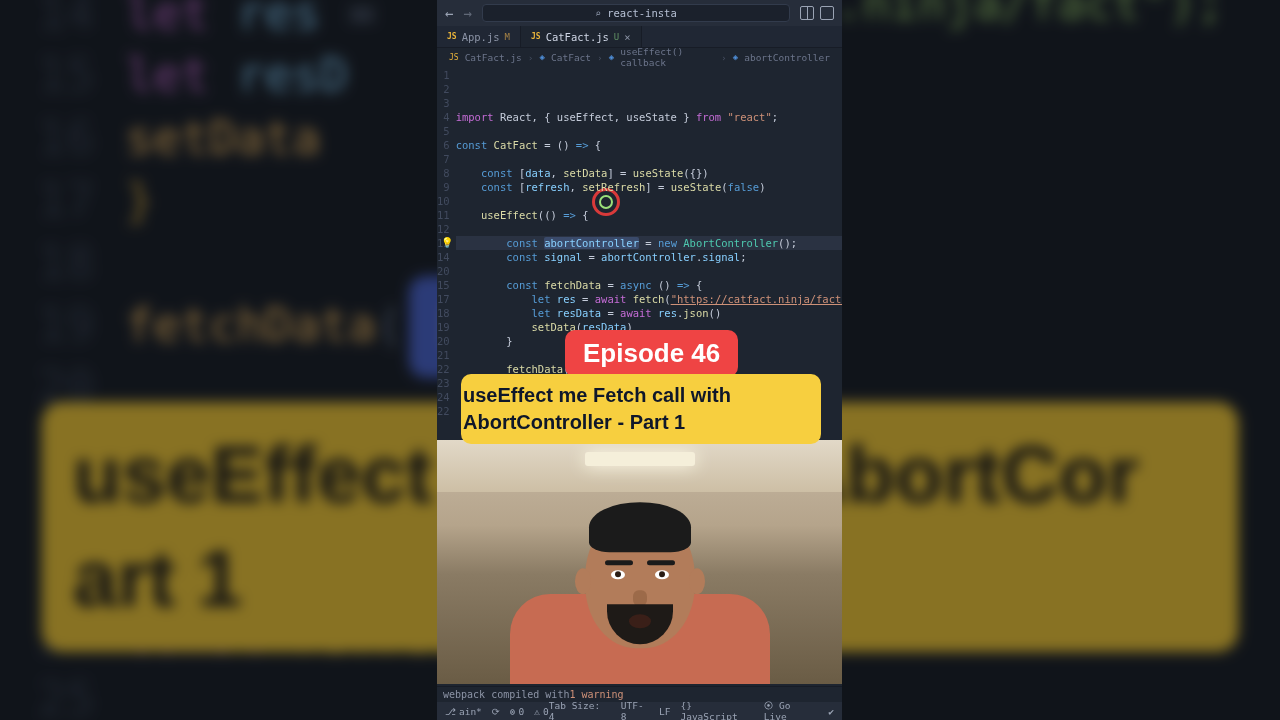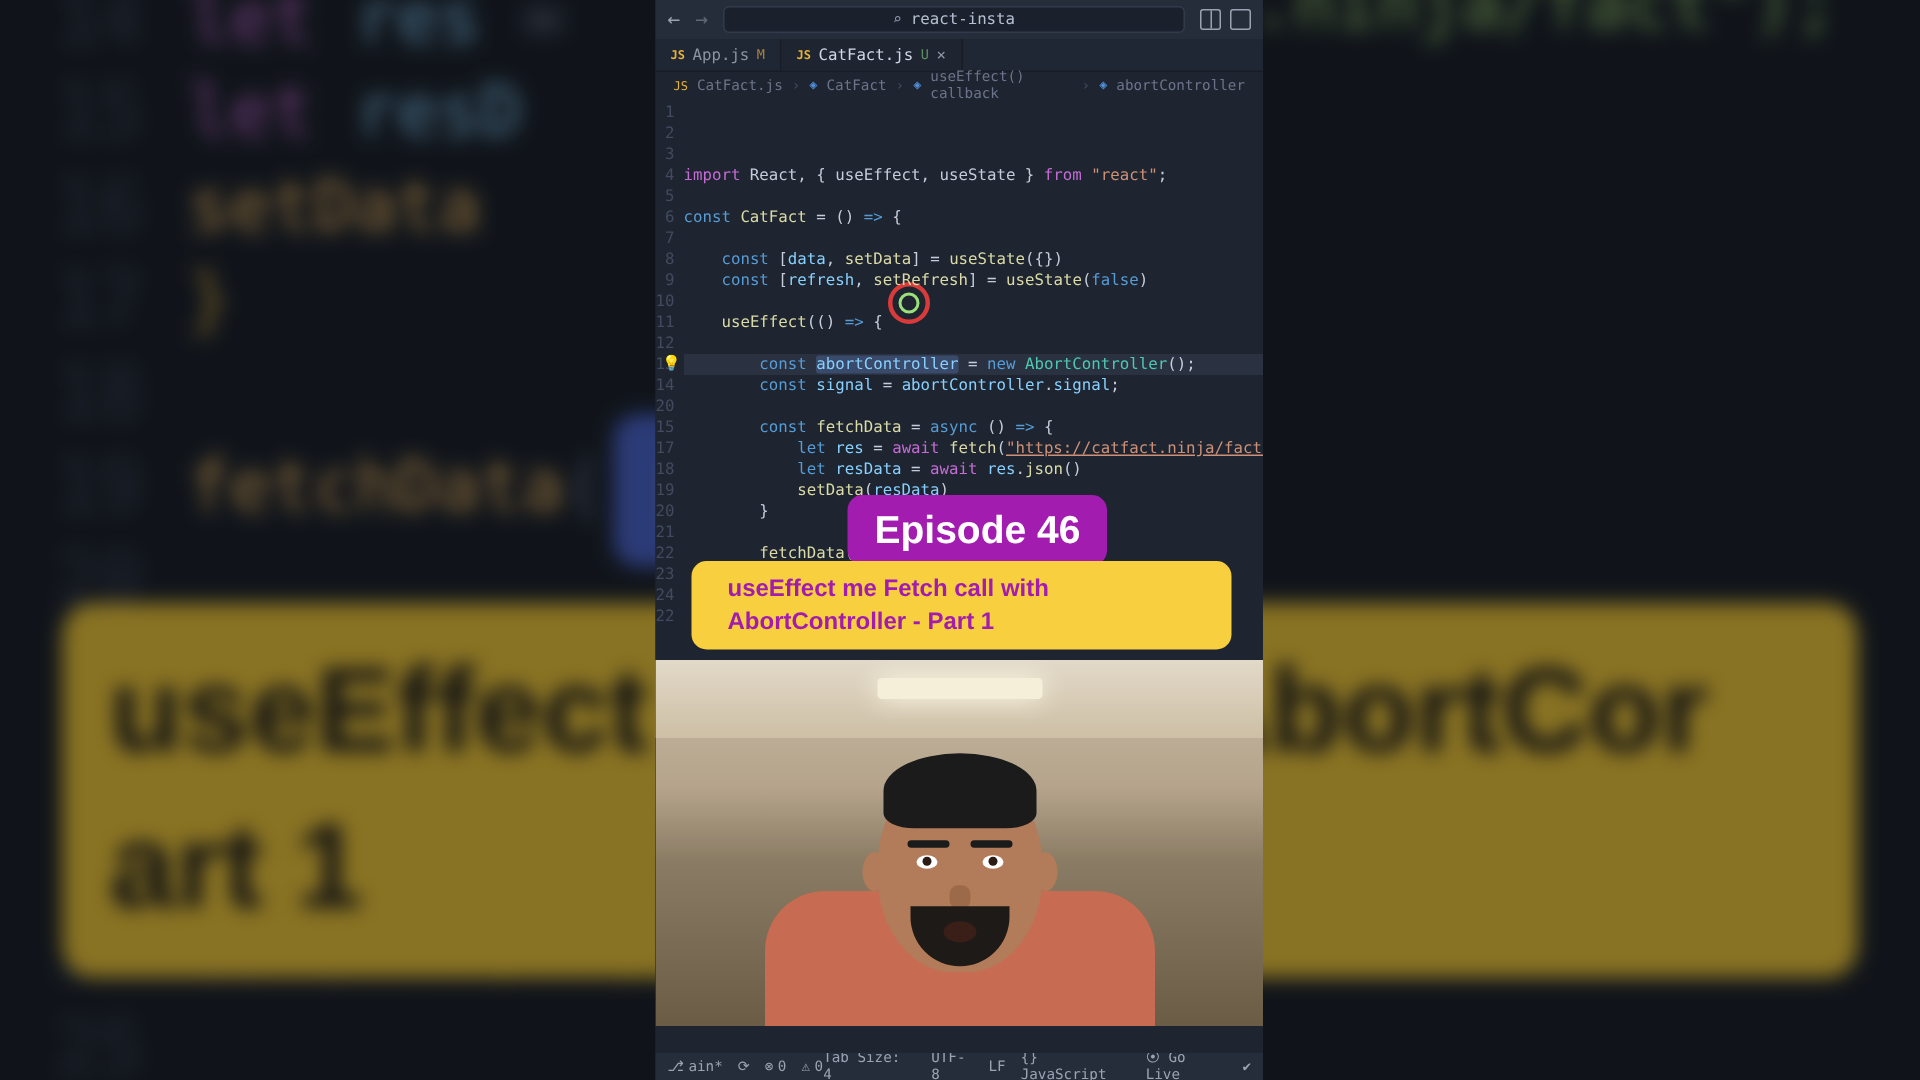--- a/index.html
+++ b/index.html
@@ -206,40 +206,40 @@
     font-size:9.5px;
     color:#9aa3b4;
   }
   .status-left, .status-right { display:flex; gap:10px; align-items:center; }
   .status-item { display:flex; gap:3px; align-items:center; }
 
   
   .episode-badge {
     position:absolute;
     left:565px; top:330px;
-    background:#a21caf;
+    background:#ef4444;
     color:#fff;
     font-family:-apple-system, "Segoe UI", sans-serif;
     font-weight:700;
     font-size:26px;
     padding:8px 18px;
     border-radius:10px;
     z-index:10;
   }
   .title-card {
     position:absolute;
     left:461px; top:374px;
     max-width:360px;
     background:#f7cf3f;
-    color:#a21caf;
+    color:#0f172a;
     font-family:-apple-system, "Segoe UI", sans-serif;
     font-weight:700;
-    font-size:16px;
+    font-size:20px;
     line-height:1.35;
-    padding:8px 24px;
+    padding:8px 2px;
     border-radius:10px;
     z-index:10;
   }
   .webcam {
     position:absolute;
     left:437px; top:440px;
     width:405px; height:244px;
     z-index:9;
     overflow:hidden;
   }
@@ -424,20 +424,24 @@
         <div>22</div>
         <div>23</div>
         <div>24</div>
         <div>22</div>
       </div>
     <div class="code" id="code">
       <div class="click-mark"></div>
     <div class="code-line" style="position: relative;"><span><span class="k">import</span> React, { useEffect, useState } <span class="k">from</span> <span class="str">"react"</span>;</span></div><div class="code-line" style="position: relative;"><span></span></div><div class="code-line" style="position: relative;"><span><span class="kw2">const</span> <span class="fn">CatFact</span> <span class="op">=</span> () <span class="kw2">=&gt;</span> {</span></div><div class="code-line" style="position: relative;"><span></span></div><div class="code-line" style="position: relative;"><span>    <span class="kw2">const</span> [<span class="var">data</span>, <span class="fn">setData</span>] <span class="op">=</span> <span class="fn">useState</span>({})</span></div><div class="code-line" style="position: relative;"><span>    <span class="kw2">const</span> [<span class="var">refresh</span>, <span class="fn">setRefresh</span>] <span class="op">=</span> <span class="fn">useState</span>(<span class="kw2">false</span>)</span></div><div class="code-line" style="position: relative;"><span></span></div><div class="code-line" style="position: relative;"><span>    <span class="fn">useEffect</span>(() <span class="kw2">=&gt;</span> {</span></div><div class="code-line" style="position: relative;"><span></span></div><div class="code-line hl-line" style="position: relative;"><span class="bulb">💡</span><span>        <span class="kw2">const</span> <span class="sel var">abortController</span> <span class="op">=</span> <span class="kw2">new</span> <span class="type">AbortController</span>();</span></div><div class="code-line" style="position: relative;"><span>        <span class="kw2">const</span> <span class="var">signal</span> <span class="op">=</span> <span class="var">abortController</span>.<span class="var">signal</span>;</span></div><div class="code-line" style="position: relative;"><span></span></div><div class="code-line" style="position: relative;"><span>        <span class="kw2">const</span> <span class="fn">fetchData</span> <span class="op">=</span> <span class="kw2">async</span> () <span class="kw2">=&gt;</span> {</span></div><div class="code-line" style="position: relative;"><span>            <span class="kw2">let</span> <span class="var">res</span> <span class="op">=</span> <span class="k">await</span> <span class="fn">fetch</span>(<span class="strlink">"https://catfact.ninja/fact"</span>);</span></div><div class="code-line" style="position: relative;"><span>            <span class="kw2">let</span> <span class="var">resData</span> <span class="op">=</span> <span class="k">await</span> <span class="var">res</span>.<span class="fn">json</span>()</span></div><div class="code-line" style="position: relative;"><span>            <span class="fn">setData</span>(<span class="var">resData</span>)</span></div><div class="code-line" style="position: relative;"><span>        }</span></div><div class="code-line" style="position: relative;"><span></span></div><div class="code-line" style="position: relative;"><span>        <span class="fn">fetchData</span>()</span></div><div class="code-line" style="position: relative;"><span></span></div><div class="code-line" style="position: relative;"><span>    }, [<span class="var">refresh</span>])</span></div><div class="code-line" style="position: relative;"><span></span></div><div class="code-line" style="position: relative;"><span>    <span class="kw2">const</span> <span class="fn">refreshData</span> <span class="op">=</span> () <span class="kw2">=&gt;</span> {</span></div><div class="code-line" style="position: relative;"><span></span></div><div class="code-line" style="position: relative;"><span></span></div></div>
   </div>
 
+  <div class="terminal">
+    <span>webpack compiled with </span>
+    <span class="warn">1 warning</span>
+  </div>
 
   <div class="statusbar">
     <div class="status-left">
       <span class="status-item">
         <span>⎇</span>
         <span>ain*</span>
       </span>
       <span class="status-item">⟳</span>
       <span class="status-item">
         <span>⊗</span>

